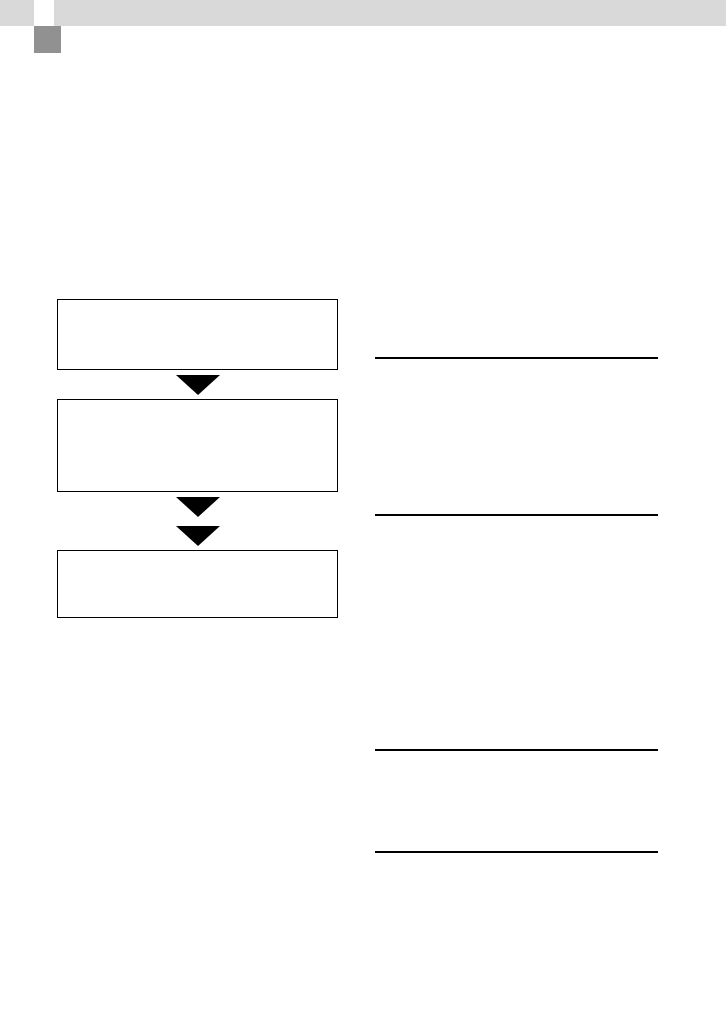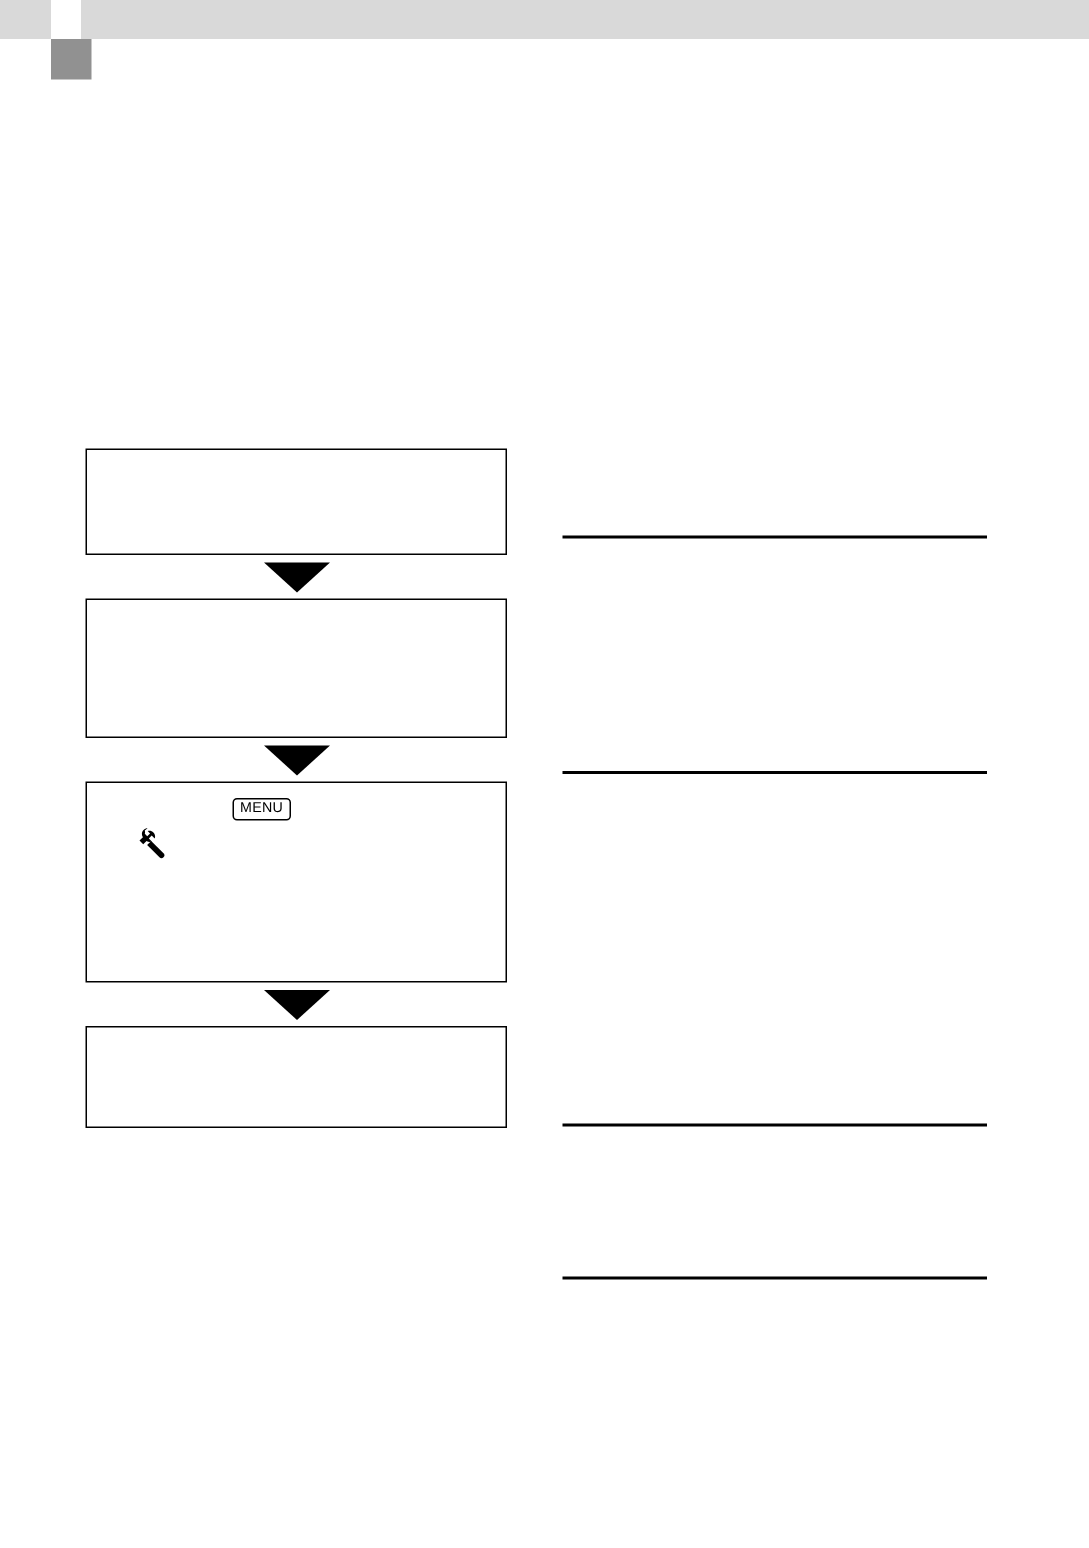--- a/index.html
+++ b/index.html
@@ -136,30 +136,20 @@
     </div>
 
     <div class="flow-box b2">
       <span></span>
     </div>
 
     <div class="flow-arrow">
       <div class="tri-down"></div>
     </div>
 
-    <div class="flow-box b3">
-      <span class="menu-key">MENU</span>
-      <span class="wrench-icon">
-        <svg viewBox="0 0 24 24" width="24" height="24" aria-hidden="true">
-          <path d="M8.4 2.2c-2.1 0-3.8 1.7-3.8 3.8 0 0.8 0.25 1.55 0.68 2.17L3.0 10.4l2.5 2.5 2.22-2.25c0.6 0.38 1.32 0.6 2.08 0.6 0.5 0 0.98-0.1 1.42-0.27l-2.0-2.0 1.9-1.9 2.0 2.0c0.18-0.45 0.28-0.94 0.28-1.45 0-2.1-1.7-3.8-3.8-3.8 -0.4 0-0.79 0.06-1.15 0.18l1.6 1.6-1.9 1.9-1.6-1.6c0.1-0.34 0.16-0.7 0.16-1.08 0-0.43-0.07-0.84-0.2-1.22z" fill="#000000"></path>
-          <path d="M10.8 10.6 l8.2 8.2 a1.9 1.9 0 0 1 -2.7 2.7 l-8.2 -8.2 z" fill="#000000"></path>
-        </svg>
-      </span>
-      <span></span>
-    </div>
 
     <div class="flow-arrow">
       <div class="tri-down"></div>
     </div>
 
     <div class="flow-box b4">
       <span></span>
     </div>
 
   </div>

